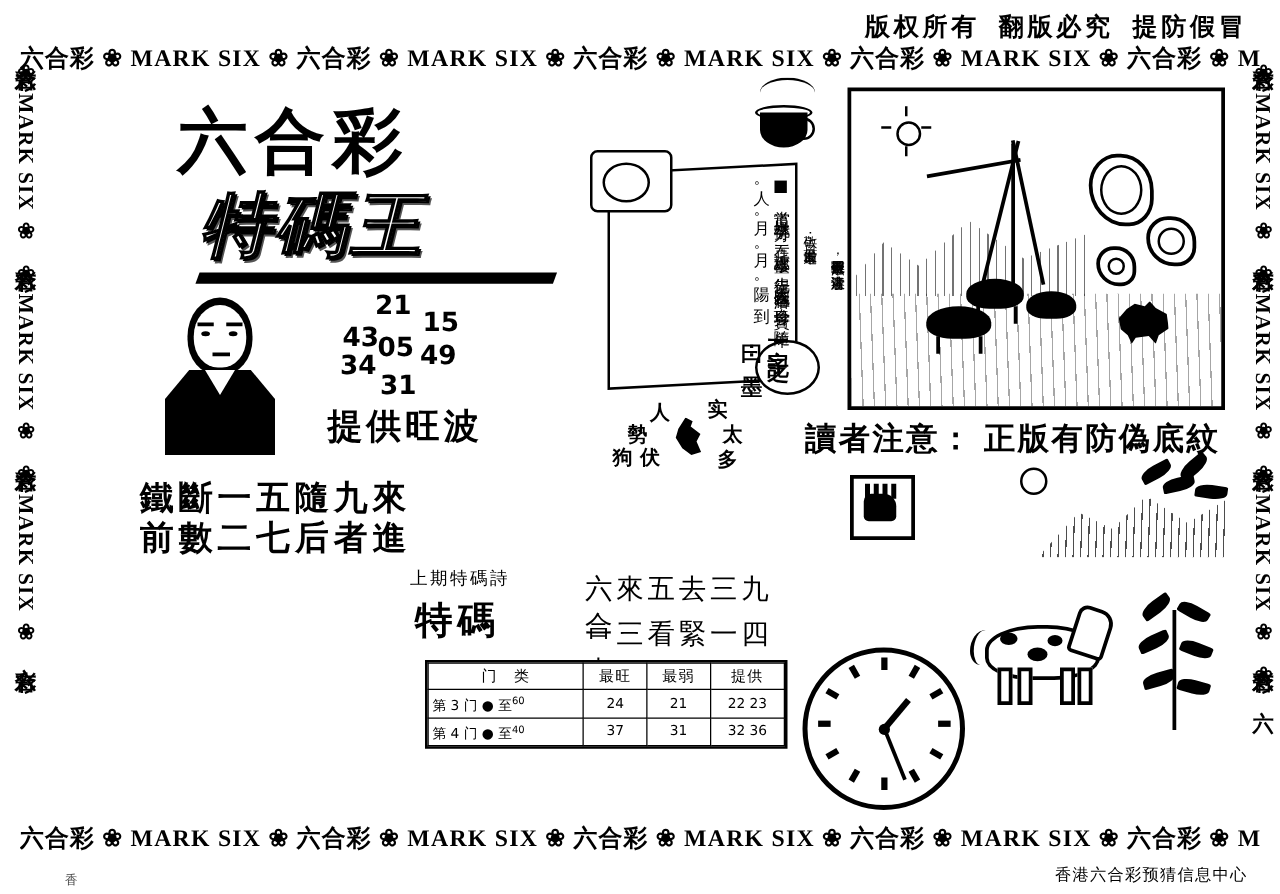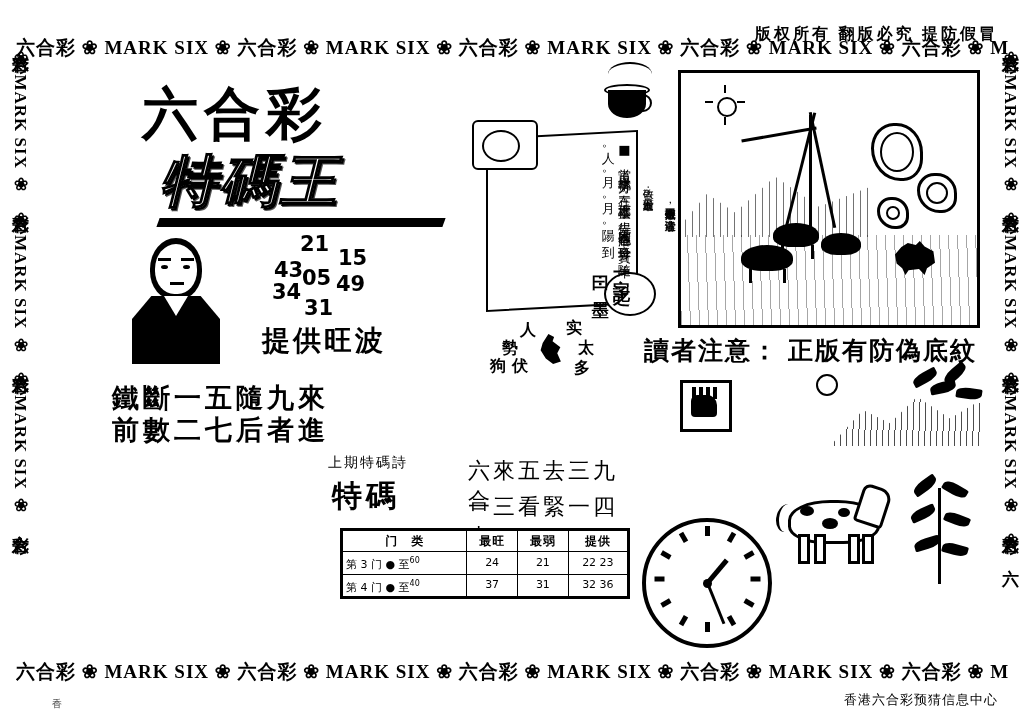--- a/index.html
+++ b/index.html
@@ -58,25 +58,25 @@
     top: 40px;
     left: 992px;
     width: 30px;
     height: 630px;
     writing-mode: vertical-rl;
     font-size: 17px;
   }
 
   .copyright {
     position: absolute;
-    top: 24px;
+    top: 8px;
     right: 26px;
-    font-family: Liberation Sans, sans-serif;
+    font-family: Liberation Mono, monospace;
     font-weight: bold;
-    font-size: 16px;
+    font-size: 20px;
     letter-spacing: 3px;
   }
 
   .tiny-top-label {
     position: absolute;
     top: 72px;
     left: 136px;
     font-size: 11px;
     letter-spacing: 1px;
     color: #333;
@@ -410,21 +410,21 @@
     position: absolute;
     width: 40px; height: 34px;
     background: #000;
     clip-path: polygon(0% 40%, 16% 18%, 32% 6%, 52% 12%, 62% 0%, 74% 16%, 96% 30%, 100% 64%, 80% 80%, 74% 100%, 60% 82%, 34% 86%, 26% 100%, 18% 80%, 4% 66%);
   }
 
   .readers-note {
     position: absolute;
     top: 334px;
     left: 644px;
-    font-family: Liberation Sans, sans-serif;
+    font-family: Liberation Serif, serif;
     font-weight: bold;
     font-size: 25px;
     letter-spacing: 2px;
     text-align: right;
   }
 
   
   .scenery {
     position: absolute;
     top: 366px;
@@ -597,21 +597,21 @@
     font-family: "DejaVu Sans", sans-serif;
     font-size: 11px;
   }
   table.main-table th, table.main-table td {
     border: 1px solid #000;
     padding: 2px 3px;
     text-align: center;
     height: 16px;
     line-height: 14px;
   }
-  table.main-table th { font-weight: bold; font-size: 12px; letter-spacing: 1px; }
+  table.main-table th { font-weight: normal; font-size: 12px; letter-spacing: 1px; }
   table.main-table td.rowhead {
     text-align: left;
     font-size: 11px;
     white-space: nowrap;
     letter-spacing: 0px;
   }
   .sup { font-size: 8px; vertical-align: super; }
 
   .footer-left {
     position: absolute;

